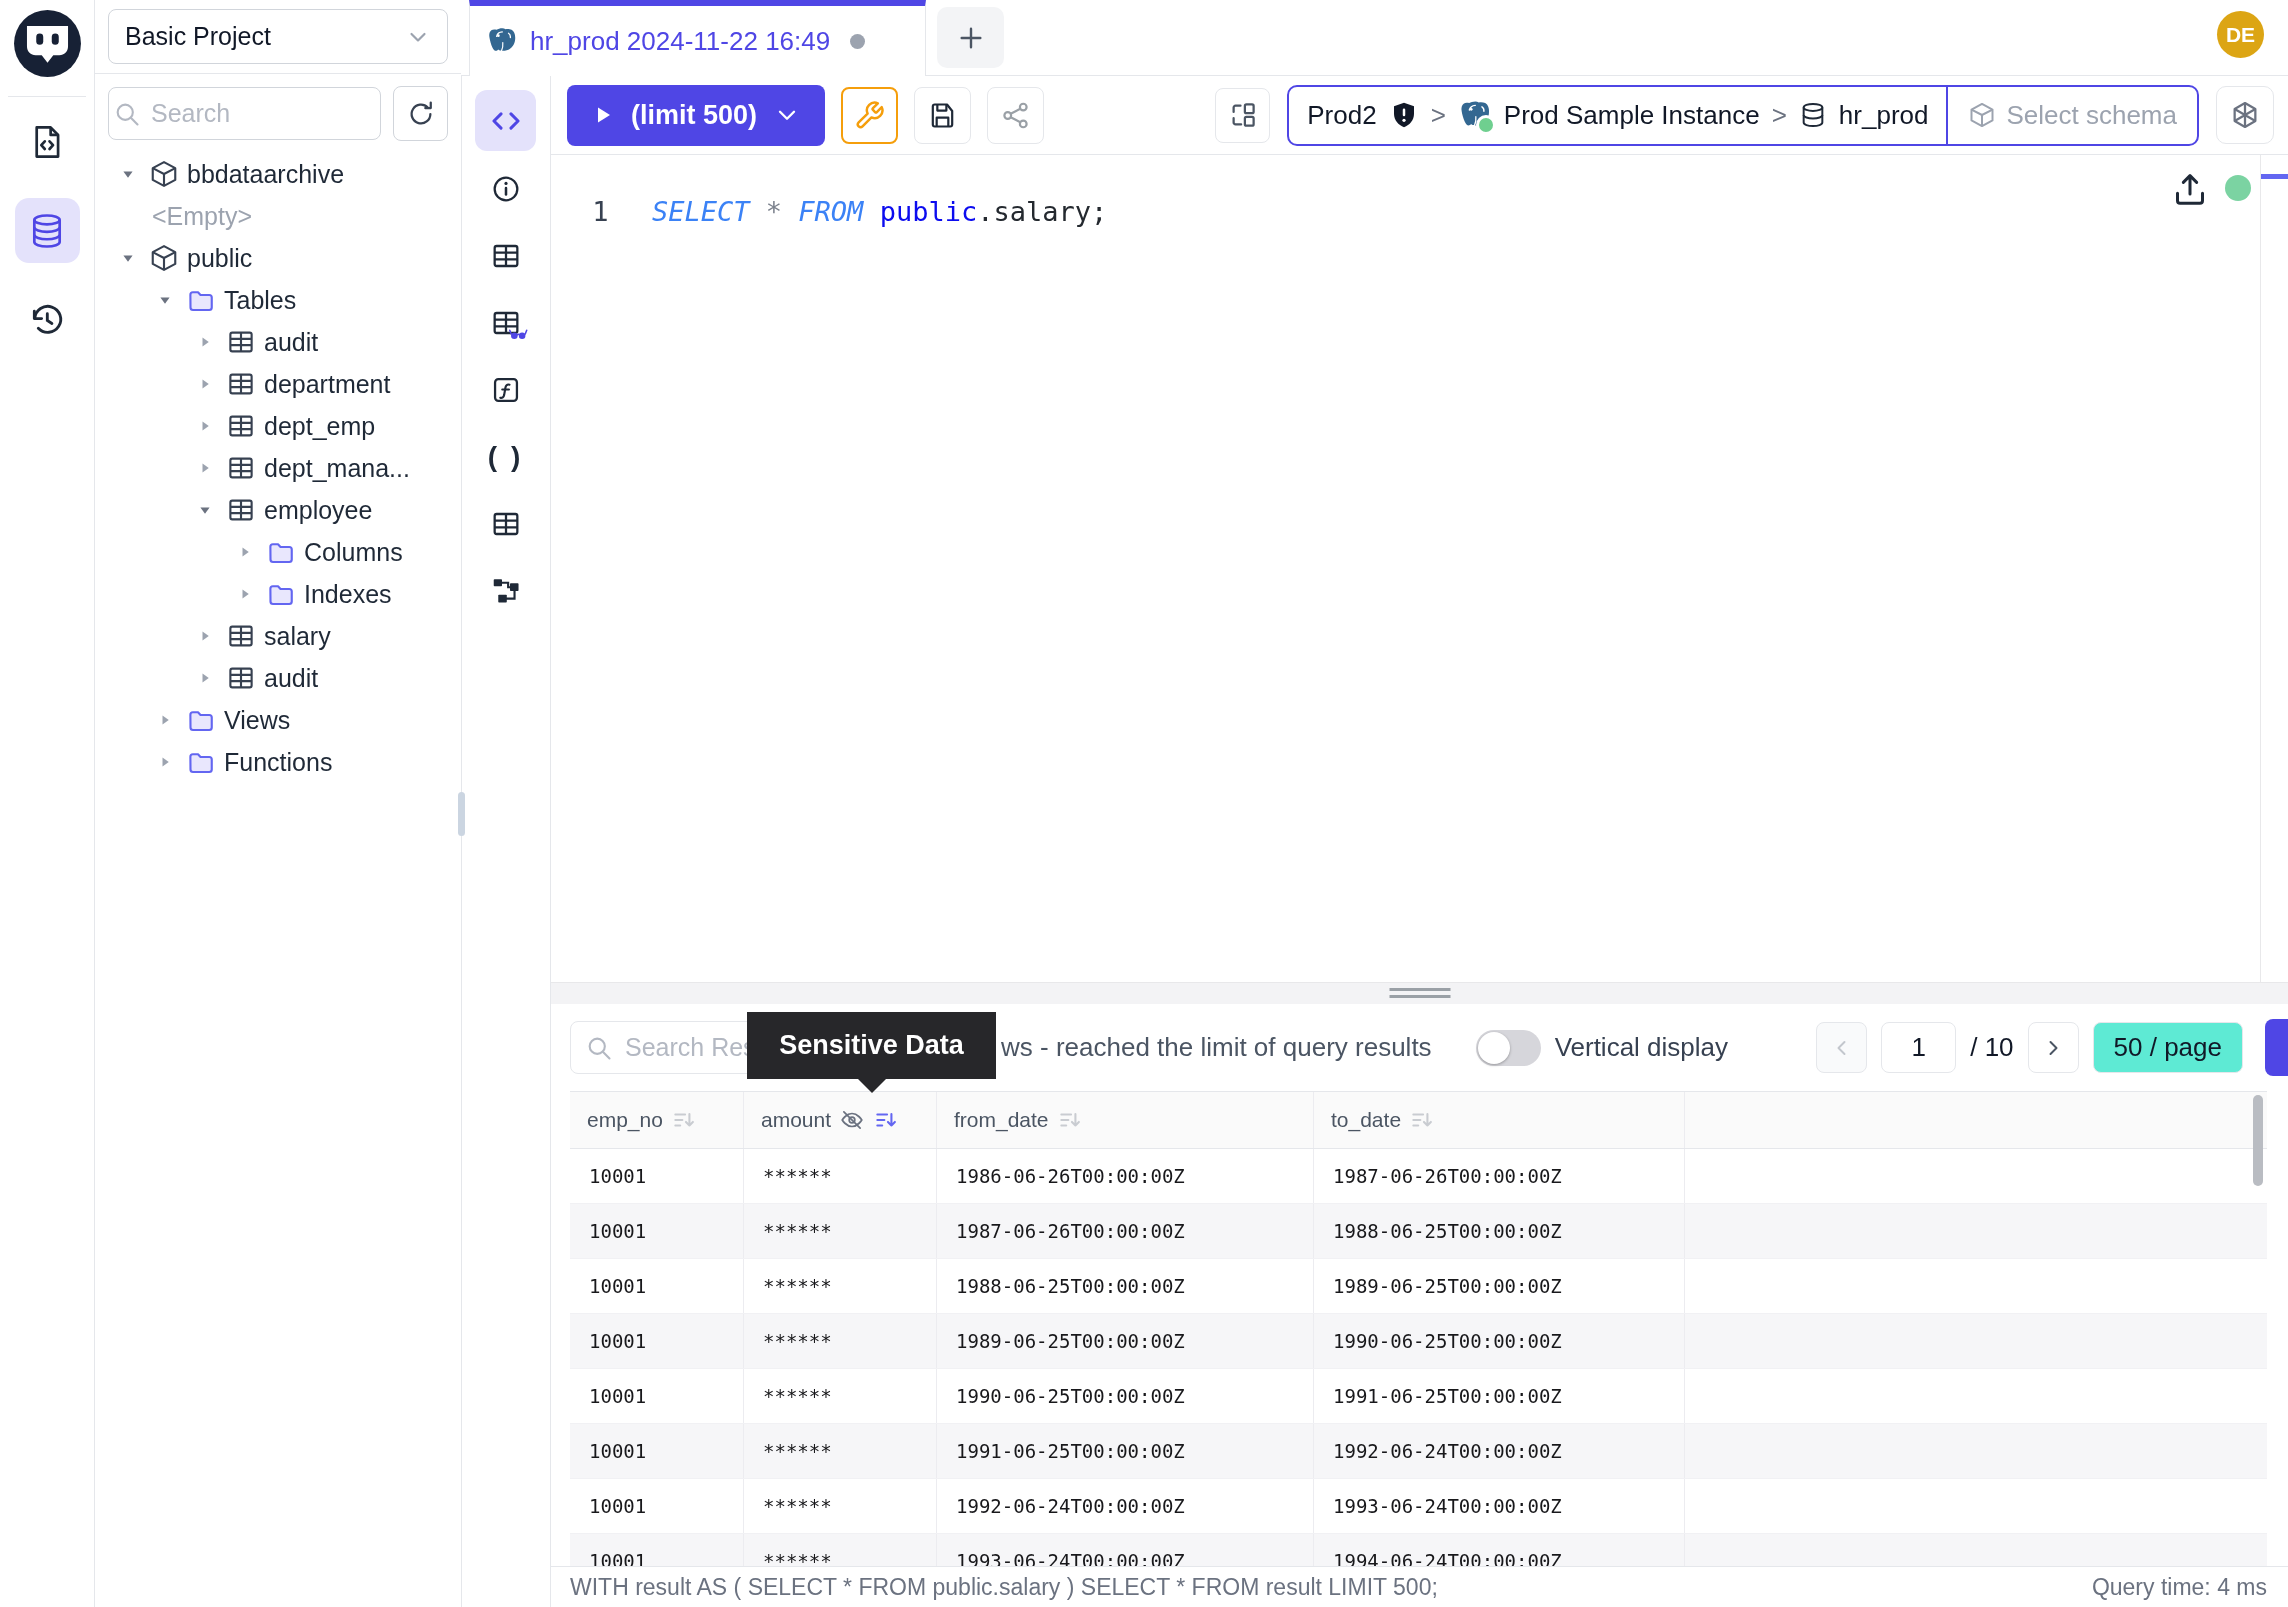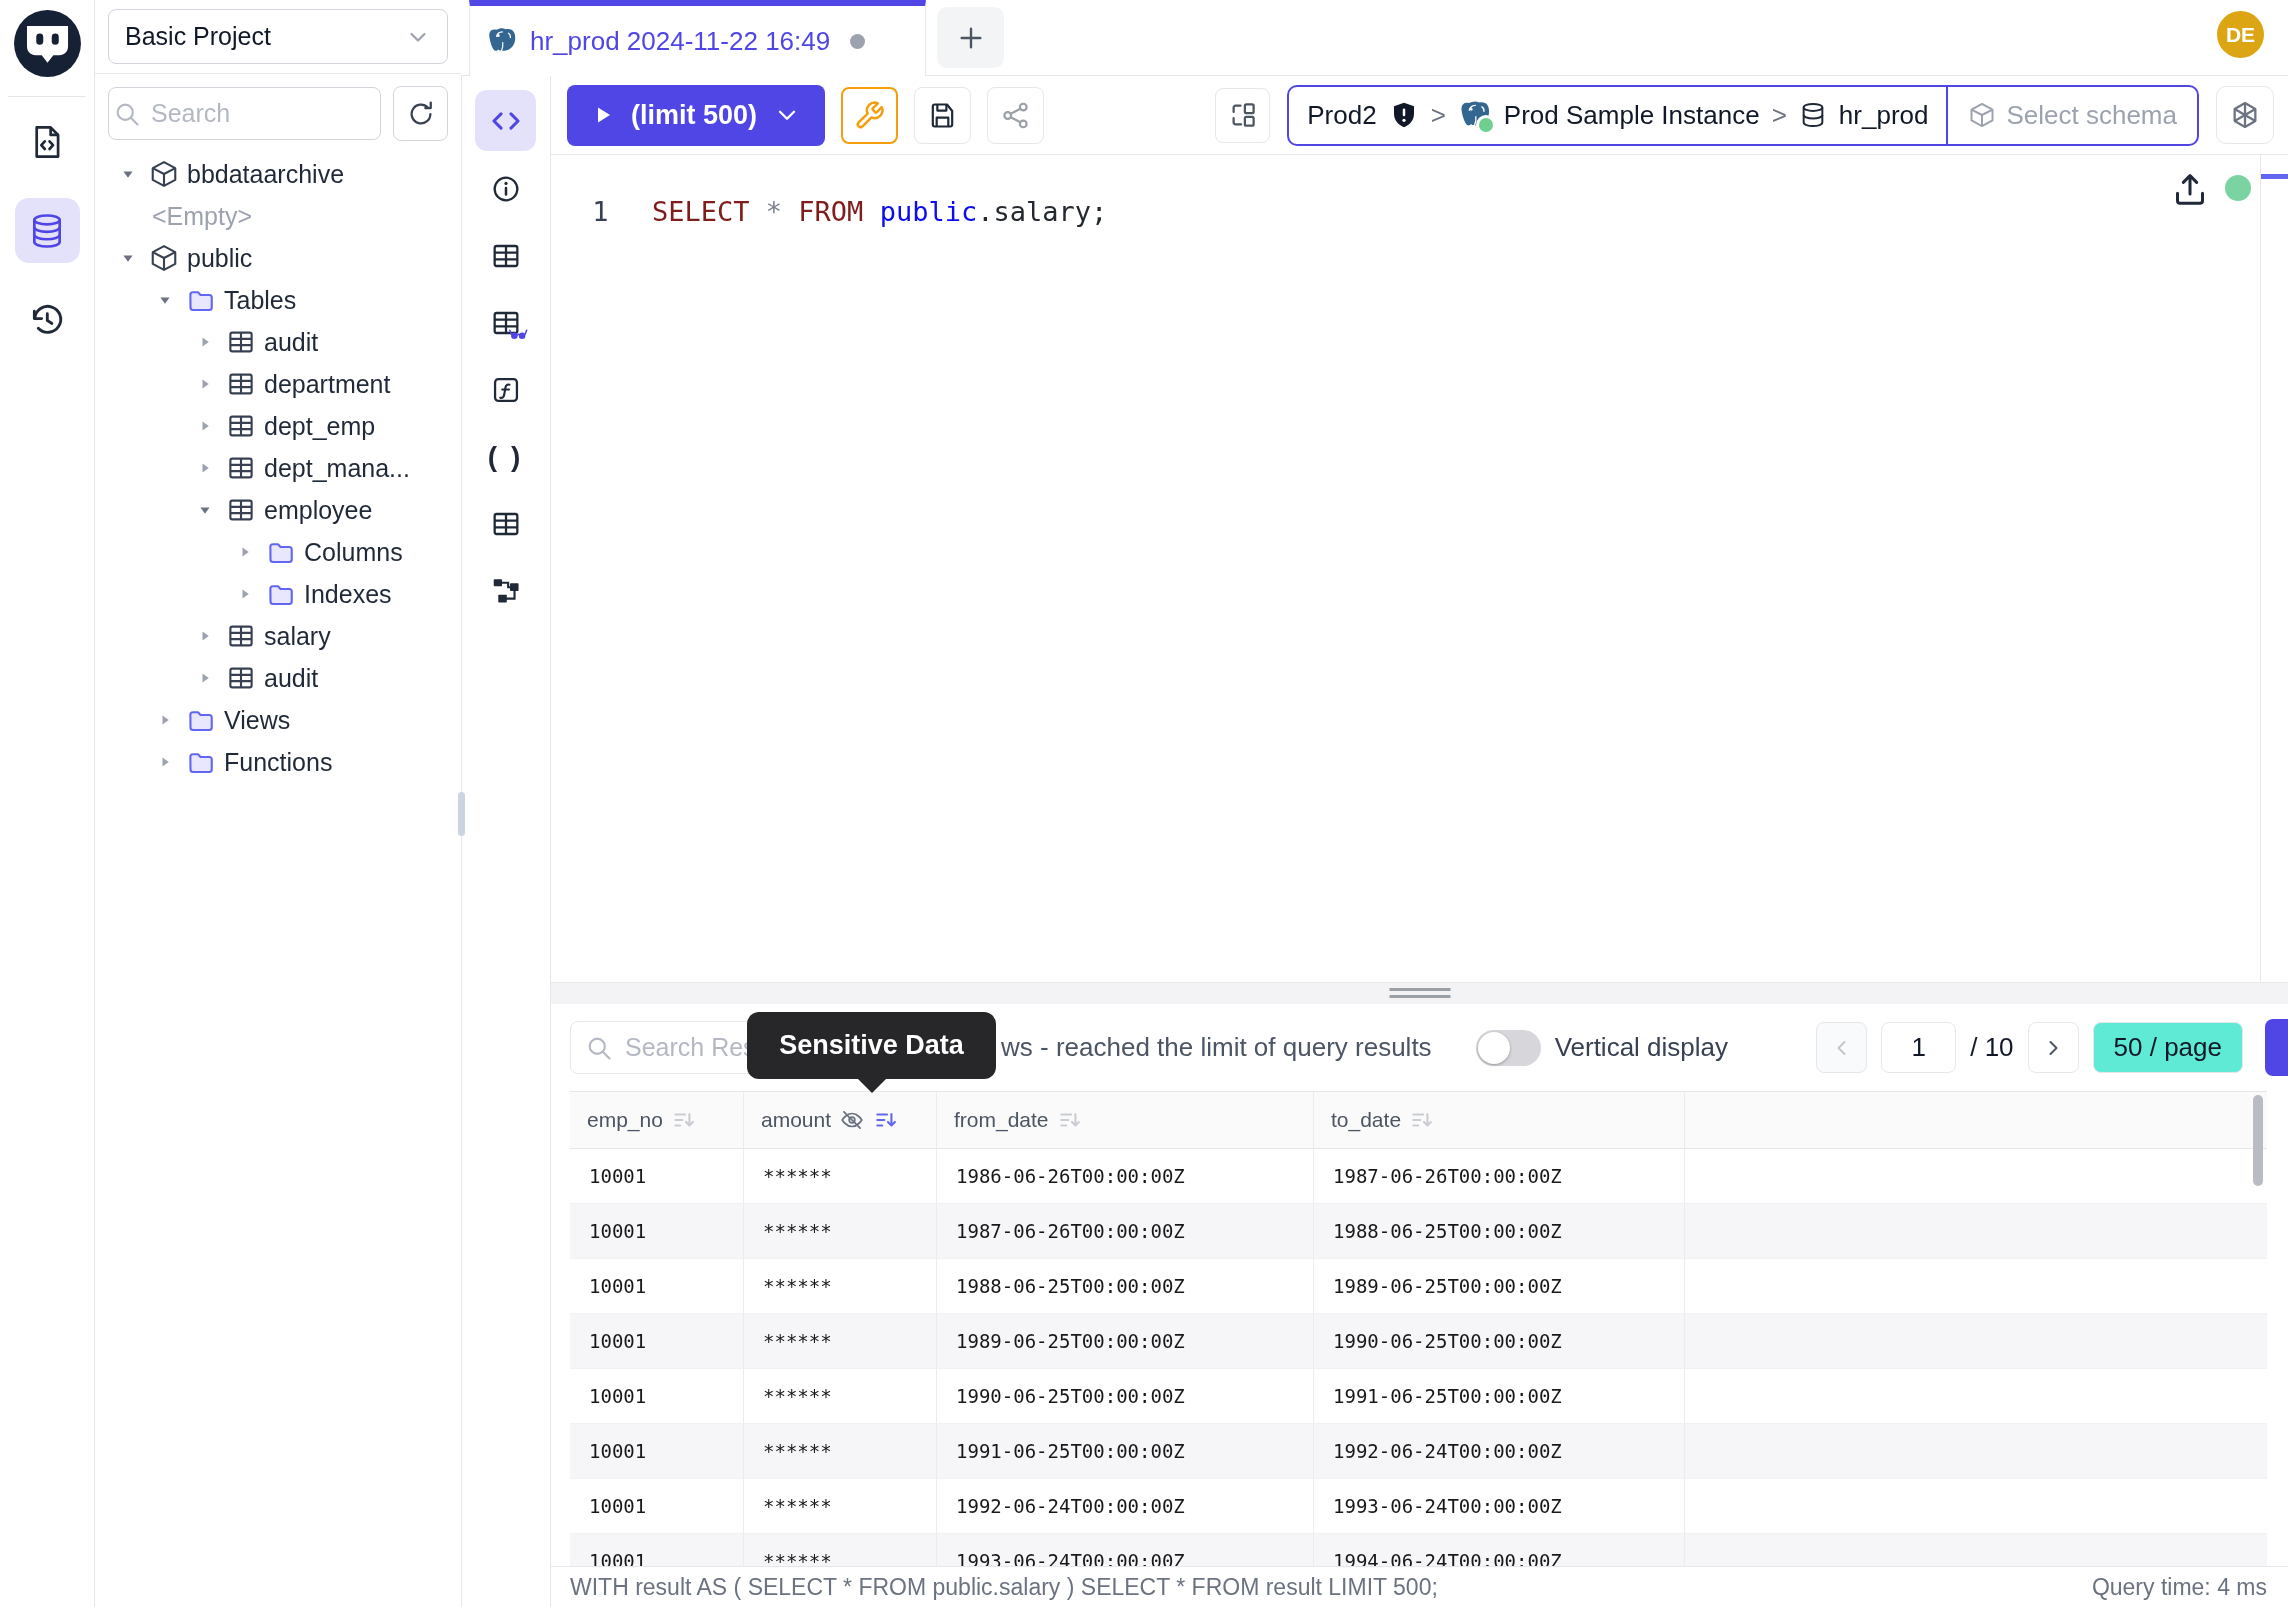--- a/index.html
+++ b/index.html
@@ -101,21 +101,21 @@
   .crumb-schema svg{width:28px;height:28px;}
   .openai-btn{width:56px;height:56px;border:1px solid #e5e7eb;border-radius:10px;display:flex;align-items:center;
               justify-content:center;color:#6b7280;background:#fff;}
   .openai-btn svg{width:34px;height:34px;}
 
   .editor{position:relative;flex:1;overflow:hidden;background:#fff;}
   .code-line{position:absolute;top:38px;left:0;right:40px;display:flex;font-family:"DejaVu Sans Mono",monospace;
              font-size:27px;line-height:38px;white-space:pre;}
   .lineno{width:99px;text-align:center;color:#374151;flex-shrink:0;}
   .code{margin-left:2px;}
-  .kw{color:#7f1d1d;} .star{color:#7c828d;} .schema-tok{color:#0c0cef;} .plain{color:#24292f;}
+  .kw{color:#3b82f6;font-style:italic;} .star{color:#7c828d;} .schema-tok{color:#0c0cef;} .plain{color:#24292f;}
   .upload-btn{position:absolute;top:14px;right:79px;color:#1f2937;}
   .upload-btn svg{width:40px;height:40px;}
   .gdot{position:absolute;top:20px;right:38px;width:26px;height:26px;border-radius:50%;background:#7bd3a2;}
   .ruler{position:absolute;top:0;bottom:0;right:28px;border-left:1px solid #e8e8ea;}
   .ruler-mark{position:absolute;top:19px;right:0;width:28px;height:5px;background:#6366f1;}
 
   .divider{height:22px;background:#f3f3f5;border-top:1px solid #e8e8ea;position:relative;flex-shrink:0;box-sizing:border-box;}
   .handle{position:absolute;left:50%;top:5px;transform:translateX(-50%);width:61px;}
   .handle div{height:3px;background:#9aa0a6;margin-bottom:4px;}
 
@@ -136,21 +136,21 @@
   .pg-btn{width:51px;height:51px;border:1px solid #e5e7eb;border-radius:8px;display:flex;align-items:center;
           justify-content:center;background:#fff;color:#4b5563;box-sizing:border-box;}
   .pg-btn svg{width:24px;height:24px;}
   .pg-btn.disabled{background:#f9fafb;color:#c3c7cd;}
   .page-input{width:75px;height:51px;border:1px solid #e5e7eb;border-radius:8px;text-align:center;font-size:26px;
               color:#111827;font-family:inherit;box-sizing:border-box;outline:none;}
   .page-total{font-size:26px;color:#111827;}
   .page-size{height:51px;border:1px solid #e5e7eb;border-radius:8px;display:flex;align-items:center;
              padding:0 20px;font-size:26px;color:#111827;box-sizing:border-box;background:#5eead4;}
   .export-stub{position:absolute;right:0;top:15px;width:24px;height:57px;background:#4f46e5;border-radius:8px 0 0 8px;}
-  .tooltip{position:absolute;left:196px;top:8px;width:249px;height:67px;background:#27272a;border-radius:12px;
+  .tooltip{position:absolute;left:196px;top:8px;width:249px;height:67px;background:#27272a;border-radius:0;
            color:#fff;font-size:27px;font-weight:600;display:flex;align-items:center;justify-content:center;z-index:6;}
   .tooltip::after{content:"";position:absolute;left:50%;transform:translateX(-50%);top:100%;
                   border:14px solid transparent;border-top-color:#27272a;border-bottom:none;}
 
   .grid{flex:1;margin:0 22px 0 19px;overflow:hidden;position:relative;border-top:1px solid #e5e7eb;}
   .grow{display:grid;grid-template-columns:174px 193px 377px 371px 1fr;}
   .gh{height:57px;background:#fafafa;border-bottom:1px solid #e5e7eb;box-sizing:border-box;}
   .gh .gc{display:flex;align-items:center;gap:8px;padding:0 12px 0 17px;font-size:21px;color:#4b5563;
           border-right:1px solid #ececf0;overflow:hidden;white-space:nowrap;}
   .gh .gc.last,.gr .gc.last{border-right:none;}

